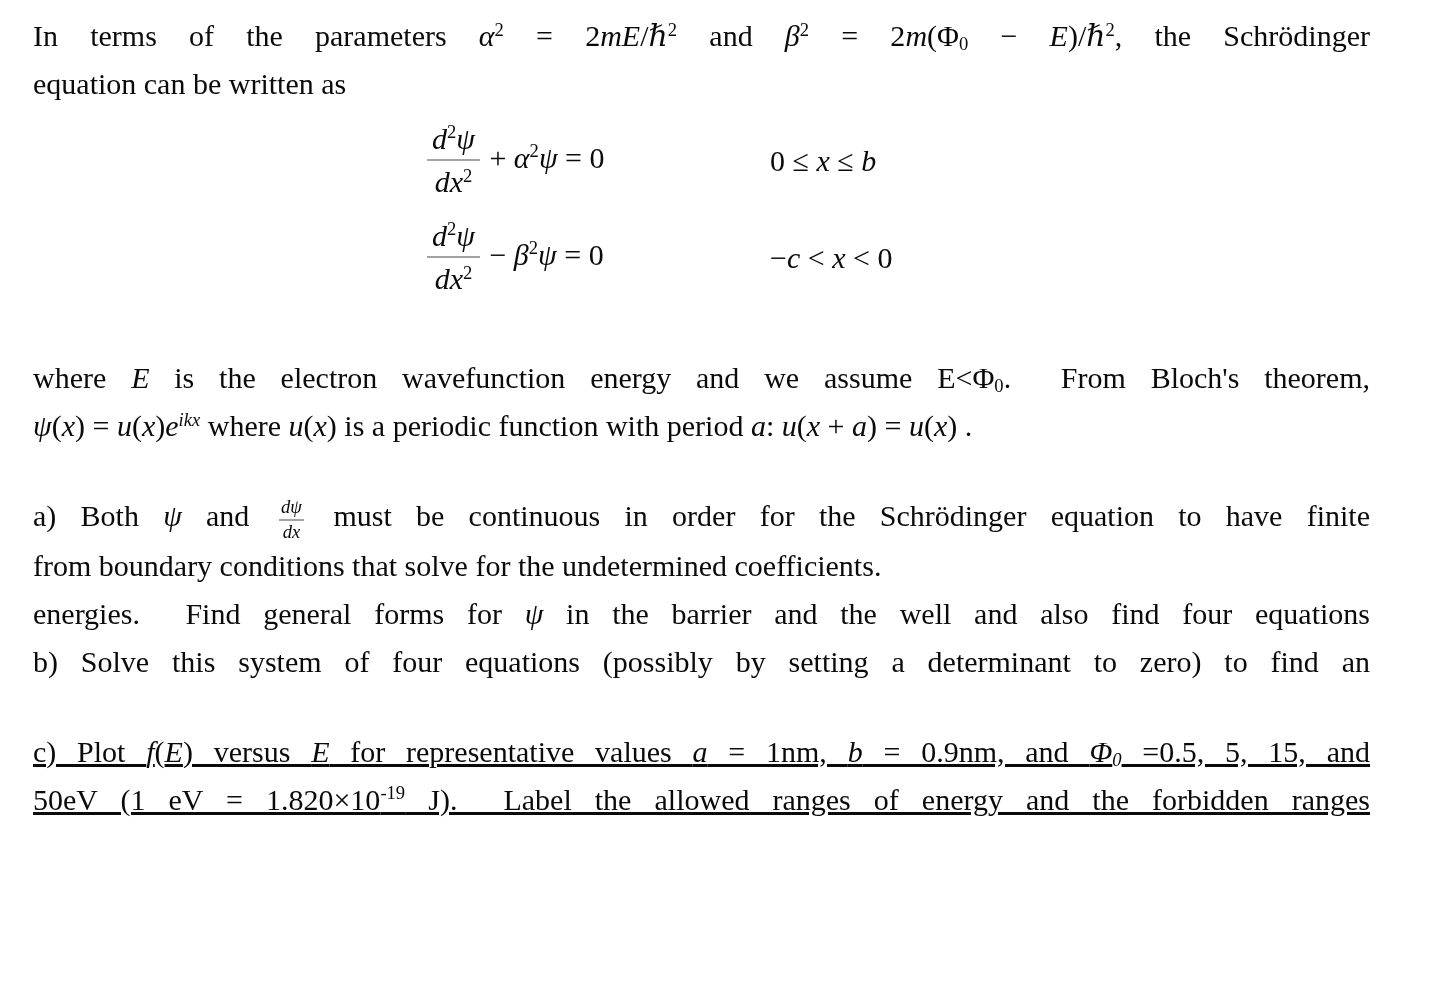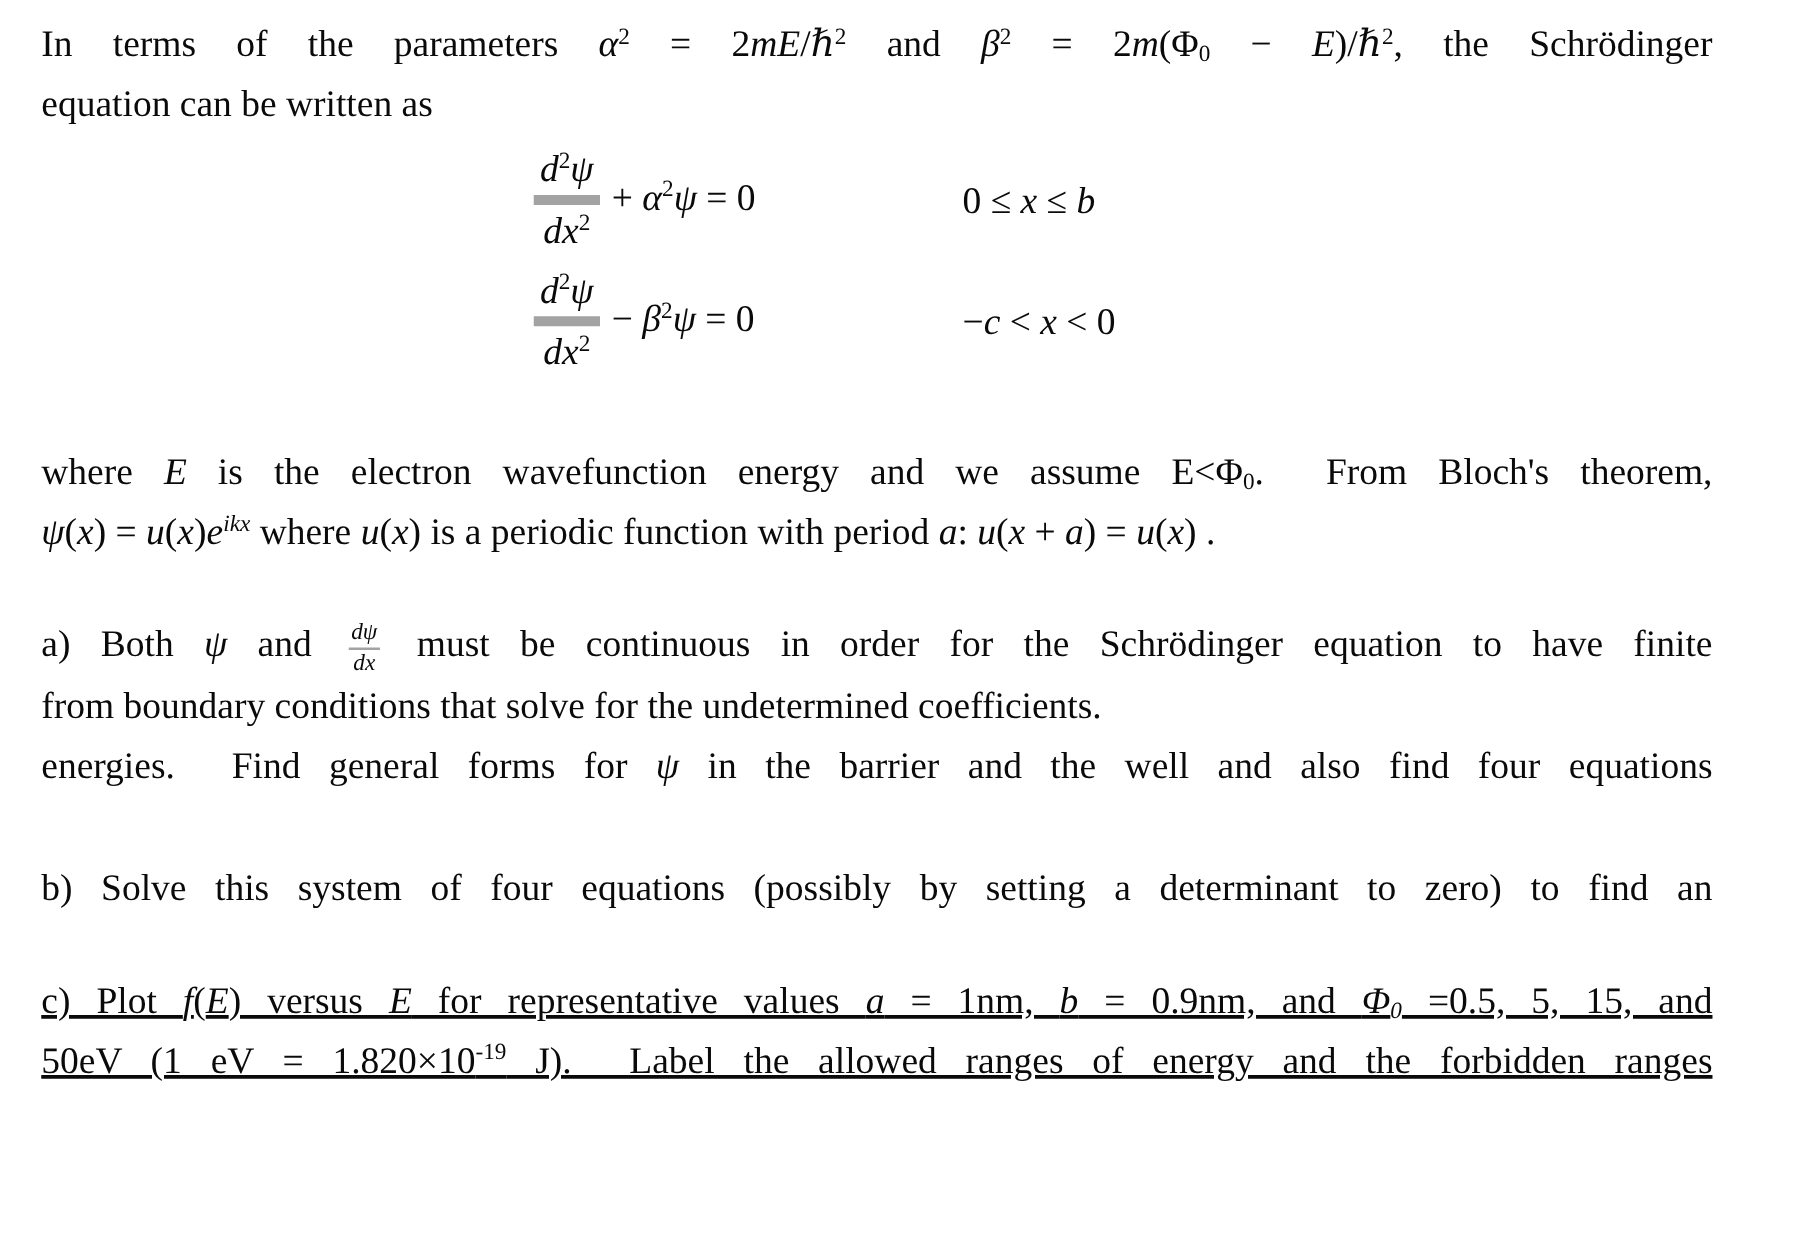--- a/index.html
+++ b/index.html
@@ -47,21 +47,21 @@
     vertical-align: middle;
     text-align: center;
     margin: 0 2px;
   }
   .frac .num, .frac .den {
     display: block;
     line-height: 1.08;
     padding: 0 5px;
   }
   .frac .num {
-    border-bottom: 8px solid #a3a3a3;
+    border-bottom: 2px solid #a3a3a3;
     padding-bottom: 4px;
   }
   .frac .den { padding-top: 5px; }
   .frac.sm { font-size: 0.62em; vertical-align: middle; margin: 0 4px; }
   .frac.sm .num { border-bottom-width: 2px; padding: 0 2px 2px; }
   .frac.sm .den { padding-top: 1px; }
   
   .equations { margin: 4px 0 0 392px; }
   .eq-row {
     display: flex;
@@ -69,21 +69,21 @@
     height: 97px;
   }
   .eq-left {
     width: 345px;
     flex: 0 0 345px;
   }
   .eq-domain { }
   
   .p-bloch { margin-top: 48px; }
   .p-a    { margin-top: 42px; }
-  .p-b    { margin-top: 50px; }
+  .p-b    { }
   .p-c    { margin-top: 42px; text-decoration: underline; }
 </style>
 </head>
 <body>
 
 <div class="page">
 
   <div class="para">
     <div class="line j"><span>In terms of the parameters </span><span class="it">α</span><sup>2</sup><span> = 2</span><span class="it">mE</span><span>/</span><span class="it">ℏ</span><sup>2</sup><span> and </span><span class="it">β</span><sup>2</sup><span> = 2</span><span class="it">m</span><span>(Φ</span><sub>0</sub><span> − </span><span class="it">E</span><span>)/</span><span class="it">ℏ</span><sup>2</sup><span>, the Schrödinger</span></div>
     <div class="line"><span>equation can be written as</span></div>

